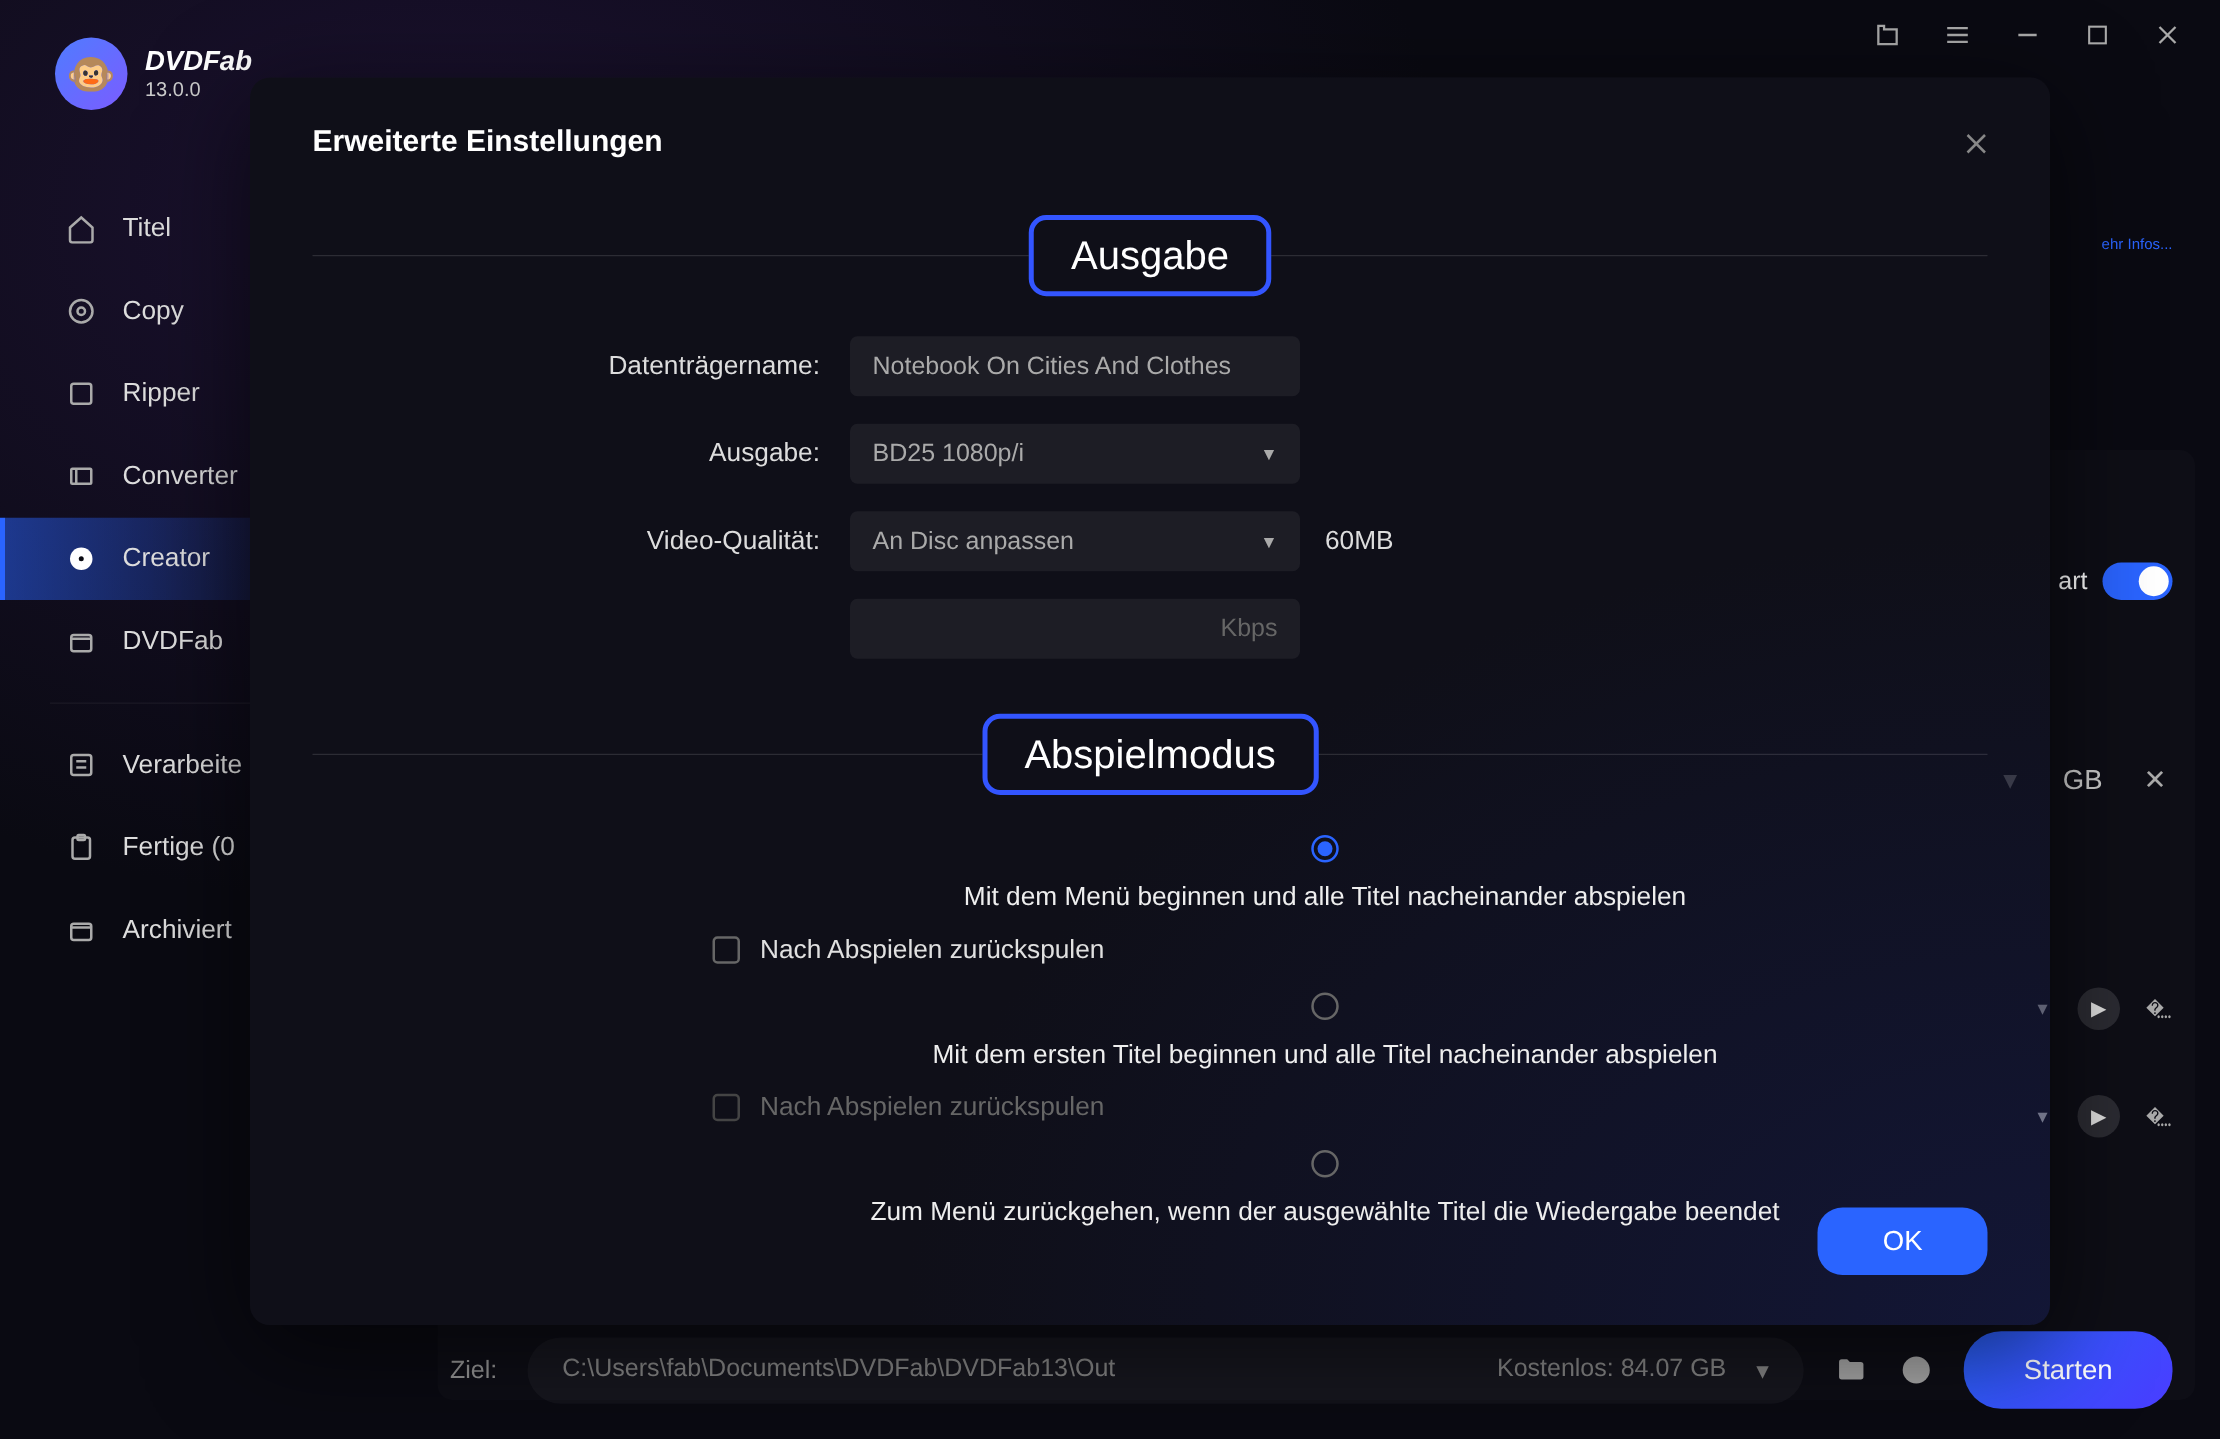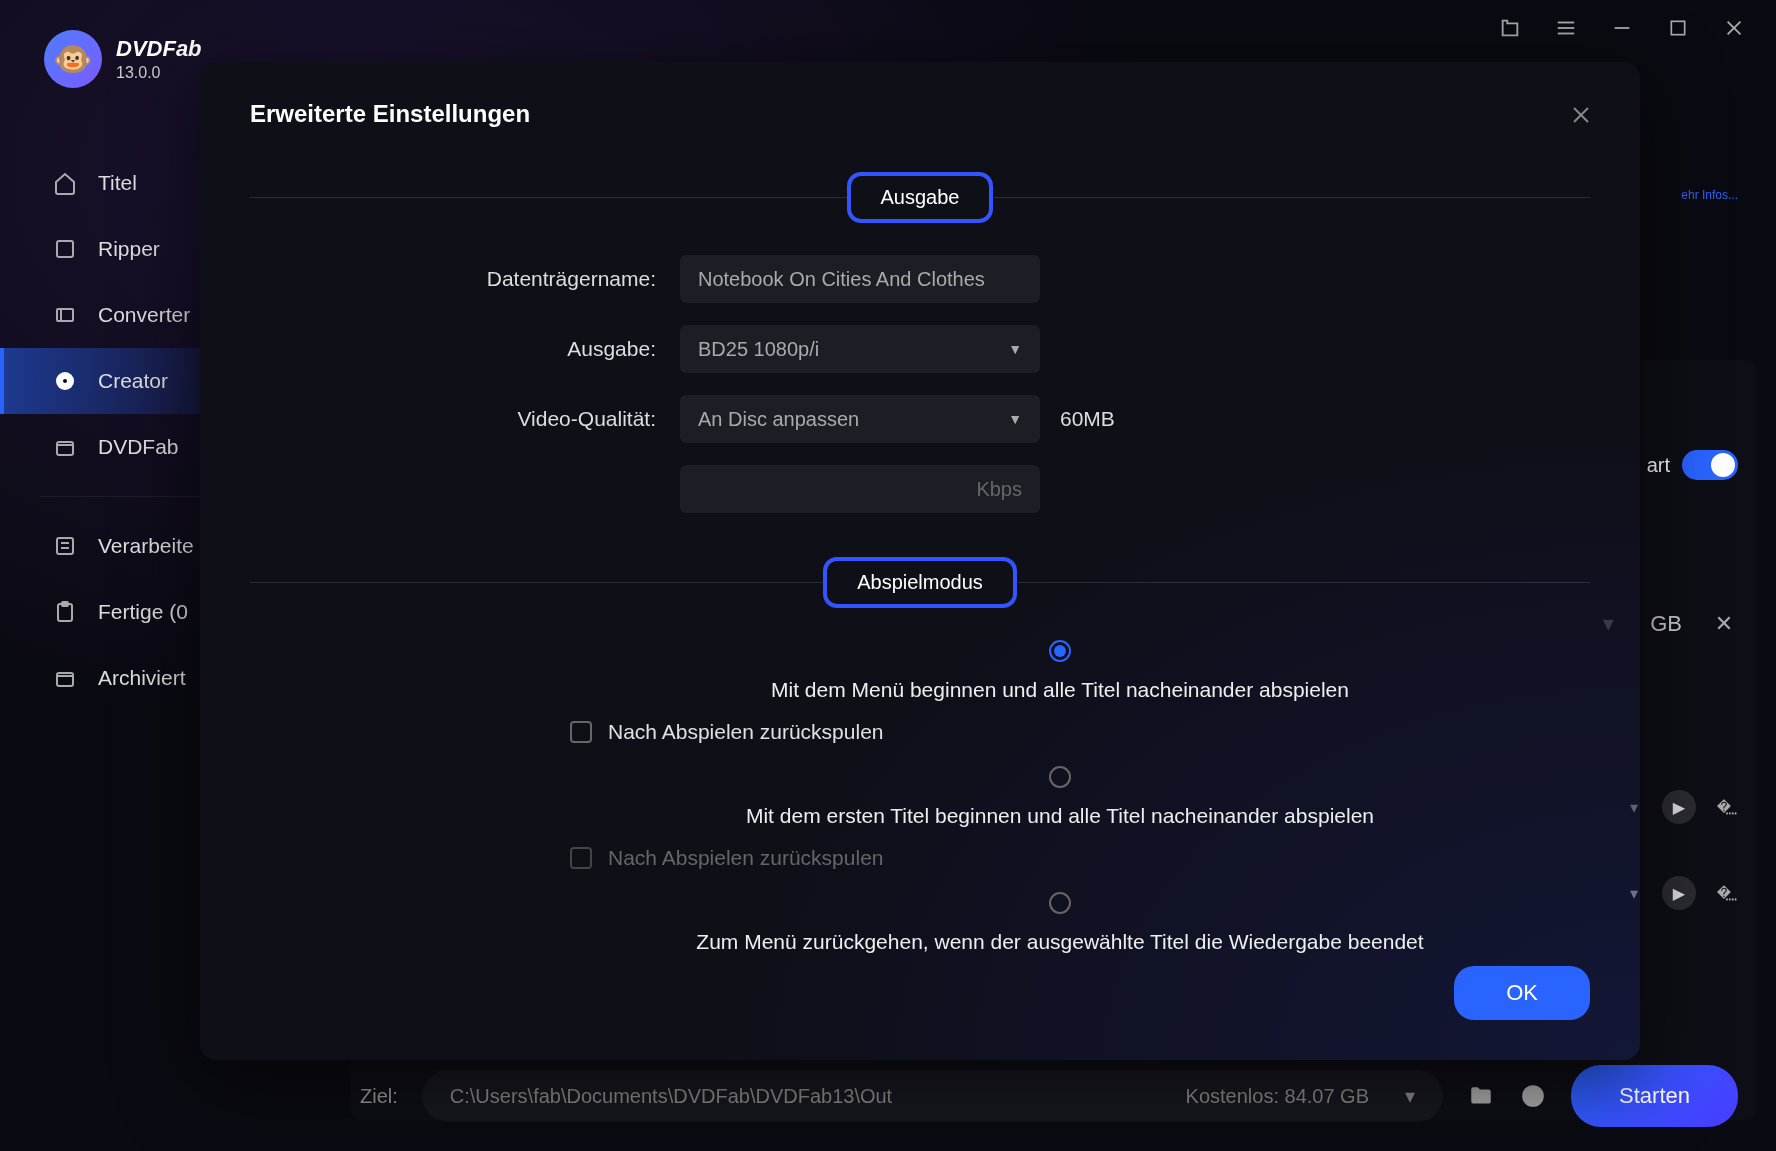--- a/index.html
+++ b/index.html
@@ -110,21 +110,21 @@
 }
 .bottom-bar {
   position: absolute;
   bottom: 24px; left: 360px; right: 38px;
   display: flex; align-items: center; gap: 24px;
   font-size: 20px; color: #999;
 }
 .dest-box {
   flex: 1; background: rgba(255,255,255,0.04);
   border-radius: 30px; padding: 14px 28px;
-  display: flex; align-items: center; gap: 36px;
+  display: flex; align-items: flex-start; gap: 24px;
   color: #888;
 }
 .start-btn {
   background: linear-gradient(135deg, #2a64ff, #4a3cff);
   color: #fff; padding: 18px 48px;
   border-radius: 30px; font-size: 22px;
   cursor: pointer;
 }
 
 
@@ -148,21 +148,21 @@
   margin: 44px 0 32px 0;
   display: flex; align-items: center;
 }
 .section-divider::before, .section-divider::after {
   content: ''; flex: 1; height: 1px; background: rgba(255,255,255,0.12);
 }
 .section-label {
   border: 4px solid #3355ff;
   border-radius: 14px;
   padding: 10px 30px;
-  font-size: 20px; color: #fff;
+  font-size: 32px; color: #fff;
   background: #0f0f18;
 }
 .form-row {
   display: flex; align-items: center;
   margin-bottom: 22px;
 }
 .form-label {
   width: 430px; text-align: right;
   font-size: 21px; color: #ddd; padding-right: 24px;
 }
@@ -260,20 +260,29 @@
       <span class="sb-icon">
           <svg width="24" height="24" viewBox="0 0 24 24" fill="none" stroke="currentColor" stroke-width="2">
             <path d="M3 11l9-8 9 8v10a2 2 0 01-2 2H5a2 2 0 01-2-2z"></path>
           </svg>
         </span>
       <span>Titel</span>
     </div>
     <div class="sb-item">
       <span class="sb-icon">
           <svg width="24" height="24" viewBox="0 0 24 24" fill="none" stroke="currentColor" stroke-width="2">
+            <circle cx="12" cy="12" r="9"></circle>
+            <circle cx="12" cy="12" r="3"></circle>
+          </svg>
+        </span>
+      <span>Copy</span>
+    </div>
+    <div class="sb-item">
+      <span class="sb-icon">
+          <svg width="24" height="24" viewBox="0 0 24 24" fill="none" stroke="currentColor" stroke-width="2">
             <rect x="4" y="4" width="16" height="16" rx="2"></rect>
           </svg>
         </span>
       <span>Ripper</span>
     </div>
     <div class="sb-item">
       <span class="sb-icon">
           <svg width="24" height="24" viewBox="0 0 24 24" fill="none" stroke="currentColor" stroke-width="2">
             <rect x="4" y="6" width="16" height="12" rx="1"></rect>
             <line x1="8" y1="6" x2="8" y2="18"></line>

